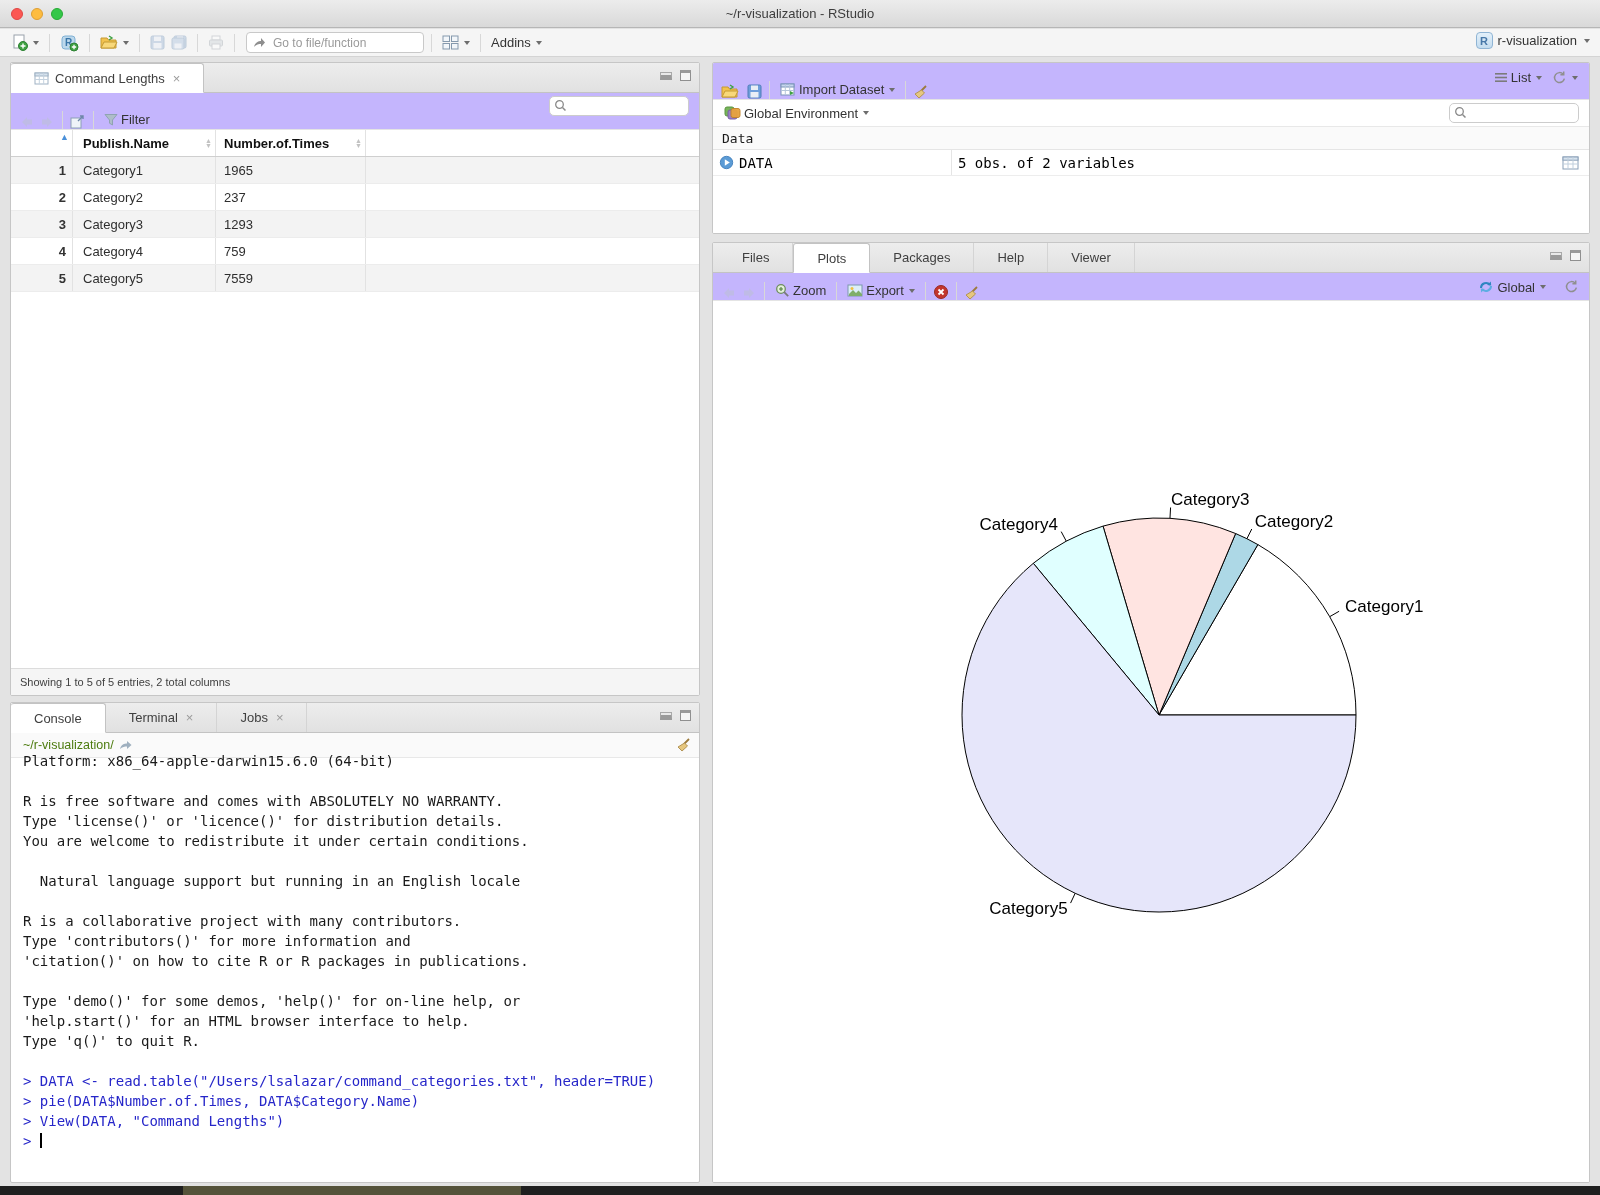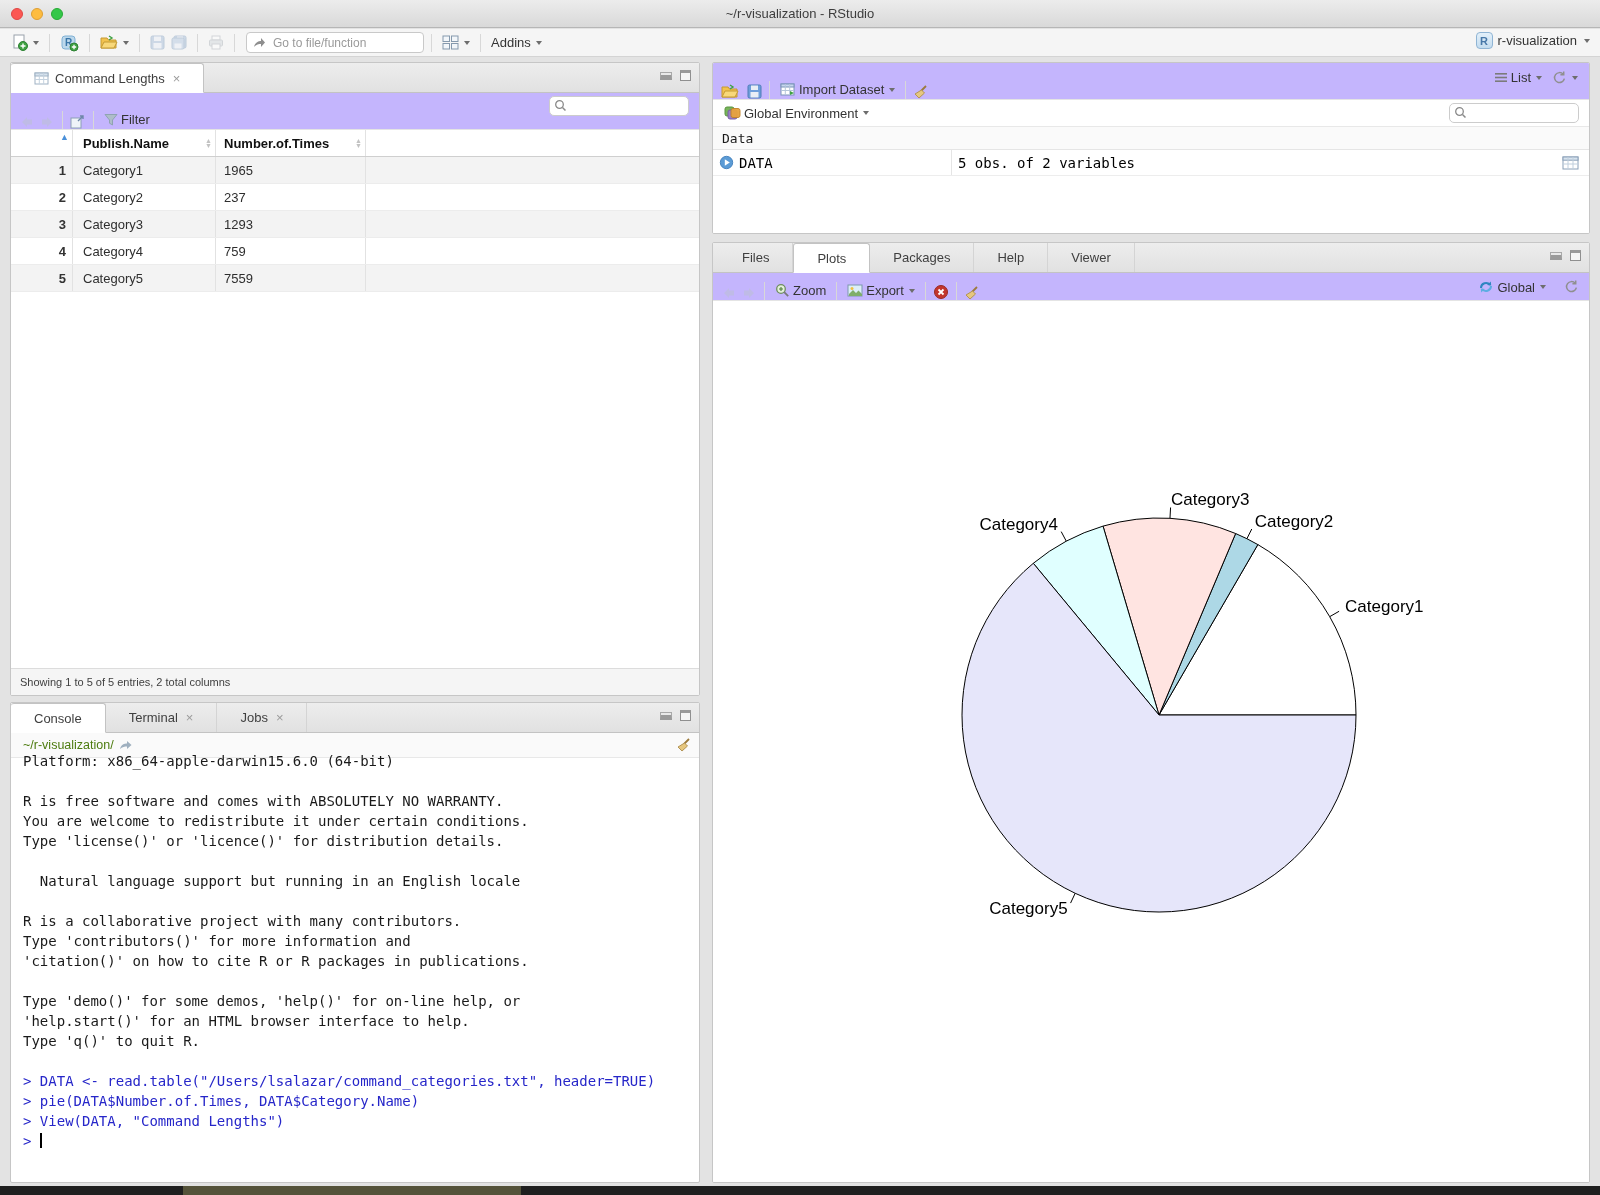--- a/index.html
+++ b/index.html
@@ -306,22 +306,22 @@
       </svg>
     <svg width="15" height="14" viewBox="0 0 15 14" style="margin-left:auto">
         <path d="M13 1L8 6" stroke="#9c7a3c" stroke-width="1.8"></path>
         <path d="M8.5 5l3 3-5.5 5L2 9z" fill="#e6c77f" stroke="#b39455"></path>
       </svg>
   </div>
   <div id="console-lines">
       <div class="cline">Platform: x86_64-apple-darwin15.6.0 (64-bit)</div>
       <div class="cline"></div>
       <div class="cline">R is free software and comes with ABSOLUTELY NO WARRANTY.</div>
+      <div class="cline">Type 'license()' or 'licence()' for distribution details.</div>
       <div class="cline">You are welcome to redistribute it under certain conditions.</div>
-      <div class="cline">Type 'license()' or 'licence()' for distribution details.</div>
       <div class="cline"></div>
       <div class="cline">  Natural language support but running in an English locale</div>
       <div class="cline"></div>
       <div class="cline">R is a collaborative project with many contributors.</div>
       <div class="cline">Type 'contributors()' for more information and</div>
       <div class="cline">'citation()' on how to cite R or R packages in publications.</div>
       <div class="cline"></div>
       <div class="cline">Type 'demo()' for some demos, 'help()' for on-line help, or</div>
       <div class="cline">'help.start()' for an HTML browser interface to help.</div>
       <div class="cline">Type 'q()' to quit R.</div>

